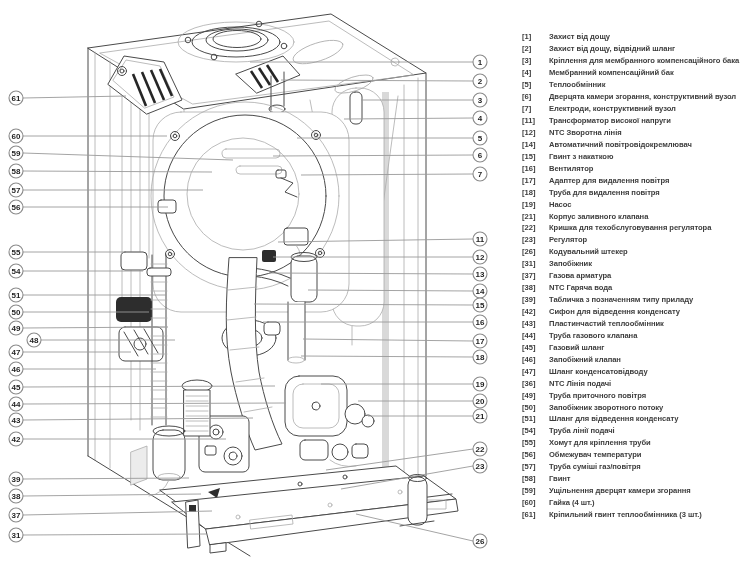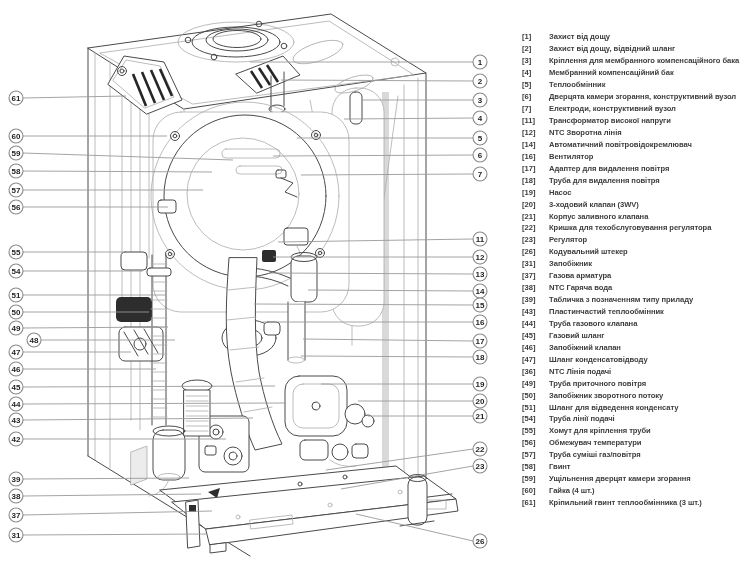--- a/index.html
+++ b/index.html
@@ -500,40 +500,40 @@
       </div>
       <div class="lrow">
         <span class="lnum">[12]</span>
         <span class="ltext">NTC Зворотна лінія</span>
       </div>
       <div class="lrow">
         <span class="lnum">[14]</span>
         <span class="ltext">Автоматичний повітровідокремлювач</span>
       </div>
       <div class="lrow">
+        <span class="lnum">[15]</span>
+        <span class="ltext">Гвинт з накаткою</span>
+      </div>
+      <div class="lrow">
         <span class="lnum">[16]</span>
         <span class="ltext">Вентилятор</span>
       </div>
       <div class="lrow">
         <span class="lnum">[17]</span>
         <span class="ltext">Адаптер для видалення повітря</span>
       </div>
       <div class="lrow">
         <span class="lnum">[18]</span>
         <span class="ltext">Труба для видалення повітря</span>
       </div>
       <div class="lrow">
         <span class="lnum">[19]</span>
         <span class="ltext">Насос</span>
       </div>
       <div class="lrow">
-        <span class="lnum">[20]</span>
-        <span class="ltext">3-ходовий клапан (3WV)</span>
-      </div>
-      <div class="lrow">
         <span class="lnum">[21]</span>
         <span class="ltext">Корпус заливного клапана</span>
       </div>
       <div class="lrow">
         <span class="lnum">[22]</span>
         <span class="ltext">Кришка для техобслуговування регулятора</span>
       </div>
       <div class="lrow">
         <span class="lnum">[23]</span>
         <span class="ltext">Регулятор</span>
@@ -552,20 +552,24 @@
       </div>
       <div class="lrow">
         <span class="lnum">[38]</span>
         <span class="ltext">NTC Гаряча вода</span>
       </div>
       <div class="lrow">
         <span class="lnum">[39]</span>
         <span class="ltext">Табличка з позначенням типу приладу</span>
       </div>
       <div class="lrow">
+        <span class="lnum">[42]</span>
+        <span class="ltext">Сифон для відведення конденсату</span>
+      </div>
+      <div class="lrow">
         <span class="lnum">[43]</span>
         <span class="ltext">Пластинчастий теплообмінник</span>
       </div>
       <div class="lrow">
         <span class="lnum">[44]</span>
         <span class="ltext">Труба газового клапана</span>
       </div>
       <div class="lrow">
         <span class="lnum">[45]</span>
         <span class="ltext">Газовий шланг</span>

